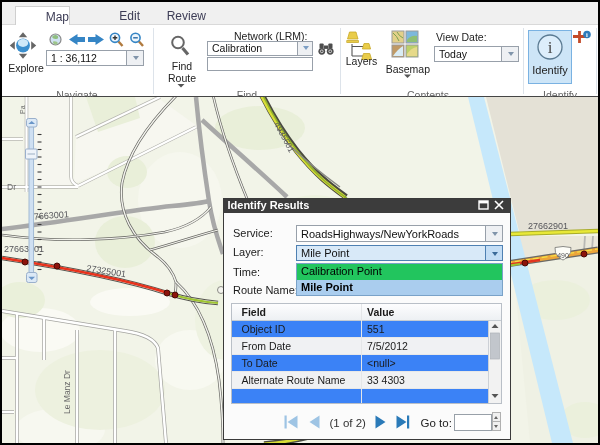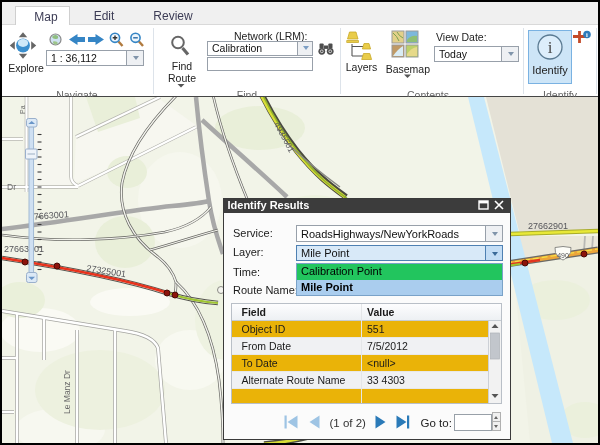--- a/index.html
+++ b/index.html
@@ -1,21 +1,21 @@
 <!DOCTYPE html>
 <html><head>
 <meta charset="utf-8">
 <style>
   * { margin:0; padding:0; box-sizing:border-box; }
   html,body { width:600px; height:445px; overflow:hidden; font-family:"Liberation Sans", sans-serif; }
   #stage { position:absolute; left:0; top:0; width:600px; height:445px; background:#000; }
   #inner { position:absolute; left:2px; top:2px; width:596px; height:441px; background:#fff; }
   
   #tabbar { position:absolute; left:0; top:0; width:596px; height:23px; background:#f0f0f0; border-bottom:1px solid #d9d9d9; }
-  .tab { position:absolute; top:4px; height:22px; font-size:12px; color:#3c3c55; text-align:center; line-height:21px; }
+  .tab { position:absolute; top:4px; height:22px; font-size:12px; color:#3c3c55; text-align:right; line-height:21px; }
   #tab-map { left:13px; width:55px; background:#fff; border:1px solid #cfcfcf; border-bottom:none; text-indent:7px; }
   #tab-edit { left:66px; width:72px; }
   #tab-review { left:138px; width:66px; }
   
   #ribbon { position:absolute; left:0; top:23px; width:596px; height:72px; background:#fff; border-bottom:1.5px solid #454545; }
   .gsep { position:absolute; top:3px; width:1px; height:66px; background:#dde3ea; }
   .glabel { position:absolute; top:63.5px; font-size:10.5px; color:#666; text-align:center; }
   .rlabel { position:absolute; font-size:10.5px; color:#222; }
   .combo { position:absolute; background:#fff; border:1px solid #98a0aa; font-size:10.5px; color:#111; }
   .combo .tx { position:absolute; left:4px; top:1px; }
@@ -26,21 +26,21 @@
   
   #dlg { position:absolute; left:220.5px; top:195.5px; width:288.5px; height:242px; background:#fbfbfb; border:1.5px solid #3a3a3a; }
   #dlg-title { position:absolute; left:0; top:0; right:0; height:14px; background:#3c3c3c; color:#fff; font-size:11px; font-weight:bold; line-height:13.5px; padding-left:4px; }
   .dl { position:absolute; font-size:11px; color:#1a1a1a; }
   #svc { left:72.5px; top:26.5px; width:206.5px; height:17px; }
   #lay { left:72.5px; top:46.5px; width:206.5px; height:15.5px; background:#d8e9f8; border-color:#4e80b2; }
   #lay .btn { background:#c3ddf5; border-left:1px solid #4e80b2; }
   #ddlist { position:absolute; left:72.5px; top:64.5px; width:206.5px; height:33px; background:#22c55e; border:1px solid #7aa2c8; font-size:11px; color:#000; }
   #ddlist .it { height:15.5px; line-height:15.5px; padding-left:4px; }
   #ddlist .sel { background:#aacdee; font-weight:bold; height:15.5px; line-height:15.5px; }
-  #tbl { position:absolute; left:7px; top:104.5px; width:271.5px; height:101px; background:#eab308; border:1px solid #b9bfc7; }
+  #tbl { position:absolute; left:7px; top:104.5px; width:271.5px; height:101px; background:#3b82f6; border:1px solid #b9bfc7; }
   #tbl .hd { height:17px; background:linear-gradient(#fdfdfe,#edf0f3); border-bottom:1px solid #c6ccd2; font-weight:bold; }
   #tbl .row { height:17px; border-bottom:1px solid #e8e8e8; }
   #tbl .c1 { position:absolute; left:10px; font-size:10.5px; color:#1a1a1a; line-height:17px; }
   #tbl .c2 { position:absolute; left:135.5px; font-size:10.5px; color:#1a1a1a; line-height:17px; }
   #sbar { position:absolute; right:0px; top:17px; width:13px; bottom:0px; background:#f2f2f2; border-left:1px solid #ccd0d6; }
   #nav { position:absolute; left:0; top:214.5px; width:100%; height:24px; font-size:12px; color:#222; }
 </style>
 </head>
 <body>
 <div id="stage">
@@ -136,21 +136,21 @@
     <div class="rlabel" style="left:204px; top:5px;padding-left:28px;">Network (LRM):</div>
     <div class="combo" style="left:205px; top:16px; width:106px; height:15px;">
           <span class="tx" style="top:0px;">Calibration</span>
           <span class="btn" style="width:15px;"></span>
           <span class="arr" style="right:3px; top:4px; border-top-color:#7c9ec4;"></span>
         </div>
     <div class="combo" style="left:205px; top:32px; width:106px; height:14px;"></div>
     <div class="glabel" style="left:200px; width:90px;">Find</div>
     <div class="gsep" style="left:338px;"></div>
 
-    <div class="rlabel" style="left:341px; top:36px; width:37px; text-align:center;">Layers</div>
+    <div class="rlabel" style="left:341px; top:30px; width:37px; text-align:center;">Layers</div>
     <div class="rlabel" style="left:382px; top:38px; width:46px; text-align:right;">Basemap</div>
     <div class="rlabel" style="left:434px; top:6px;">View Date:</div>
     <div class="combo" style="left:432px; top:21px; width:85px; height:16px;">
           <span class="tx" style="top:1px;">Today</span>
           <span class="btn"></span>
           <span class="arr" style="right:4px; top:5px;"></span>
         </div>
     <div class="glabel" style="left:381px; width:90px;">Contents</div>
     <div class="gsep" style="left:521px;"></div>
 

